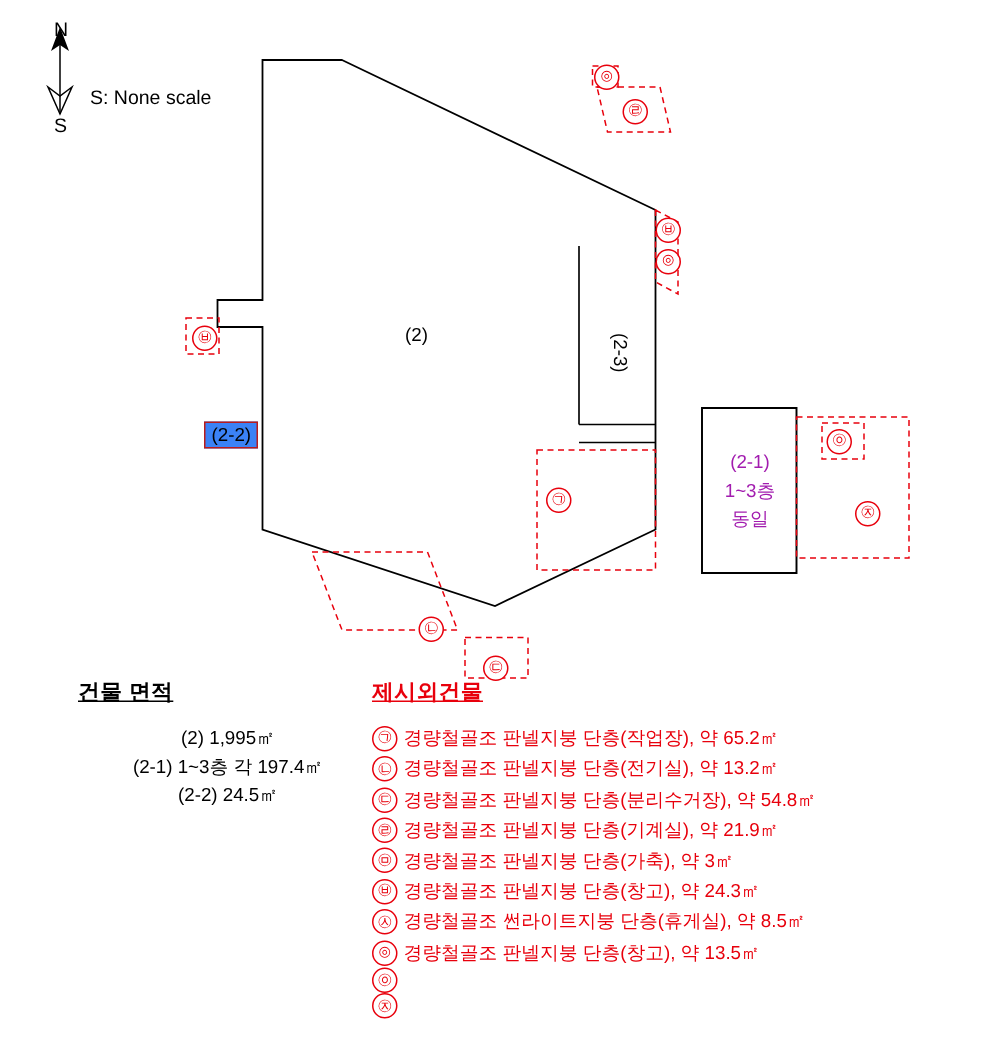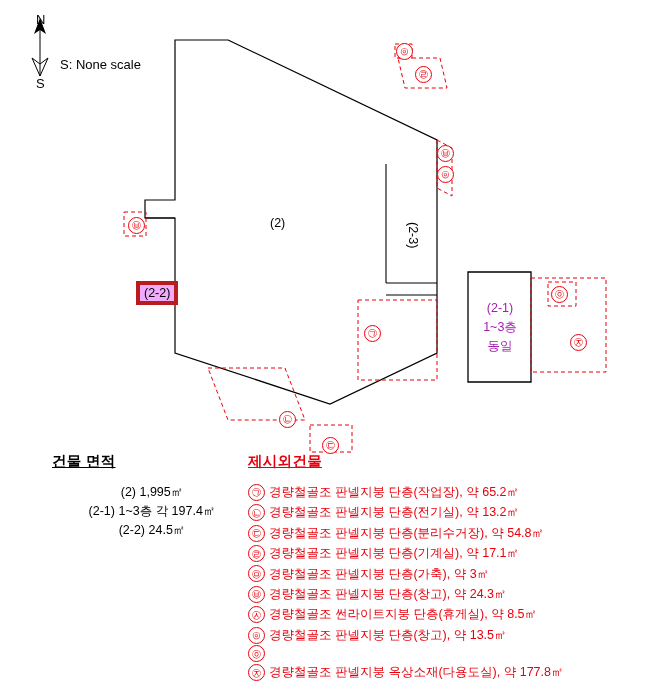--- a/index.html
+++ b/index.html
@@ -112,23 +112,23 @@
   .lbl {
     position: absolute;
     font-size: 12.5px;
     color: #000000;
     white-space: nowrap;
   }
   .boxed {
     position: absolute;
     font-size: 12.5px;
     color: #000000;
-    border: 4px solid #b91c1c;
+    border: 1px solid #b91c1c;
     padding: 1px 4px;
-    background: #f0abfc;
+    background: #3b82f6;
     white-space: nowrap;
   }
   .vert {
     writing-mode: vertical-rl;
     text-orientation: mixed;
   }
   .mark-circle {
     position: absolute;
     width: 15px;
     height: 15px;
@@ -240,21 +240,21 @@
         <div class="out-row">
           <span class="out-mark">㉡</span>
           <span class="out-text">경량철골조 판넬지붕 단층(전기실), 약 13.2㎡</span>
         </div>
         <div class="out-row">
           <span class="out-mark">㉢</span>
           <span class="out-text">경량철골조 판넬지붕 단층(분리수거장), 약 54.8㎡</span>
         </div>
         <div class="out-row">
           <span class="out-mark">㉣</span>
-          <span class="out-text">경량철골조 판넬지붕 단층(기계실), 약 17.1㎡</span>
+          <span class="out-text">경량철골조 판넬지붕 단층(기계실), 약 21.9㎡</span>
         </div>
         <div class="out-row">
           <span class="out-mark">㉤</span>
           <span class="out-text">경량철골조 판넬지붕 단층(가축), 약 3㎡</span>
         </div>
         <div class="out-row">
           <span class="out-mark">㉥</span>
           <span class="out-text">경량철골조 판넬지붕 단층(창고), 약 24.3㎡</span>
         </div>
         <div class="out-row">
@@ -263,20 +263,19 @@
         </div>
         <div class="out-row">
           <span class="out-mark">◎</span>
           <span class="out-text">경량철골조 판넬지붕 단층(창고), 약 13.5㎡</span>
         </div>
         <div class="out-row">
           <span class="out-mark">㉧</span>
         </div>
         <div class="out-row">
           <span class="out-mark">㉨</span>
-          <span class="out-text">경량철골조 판넬지붕 옥상소재(다용도실), 약 177.8㎡</span>
         </div>
       </div>
     </div>
 
   </div>
 
 </div>
 
 </body></html>

